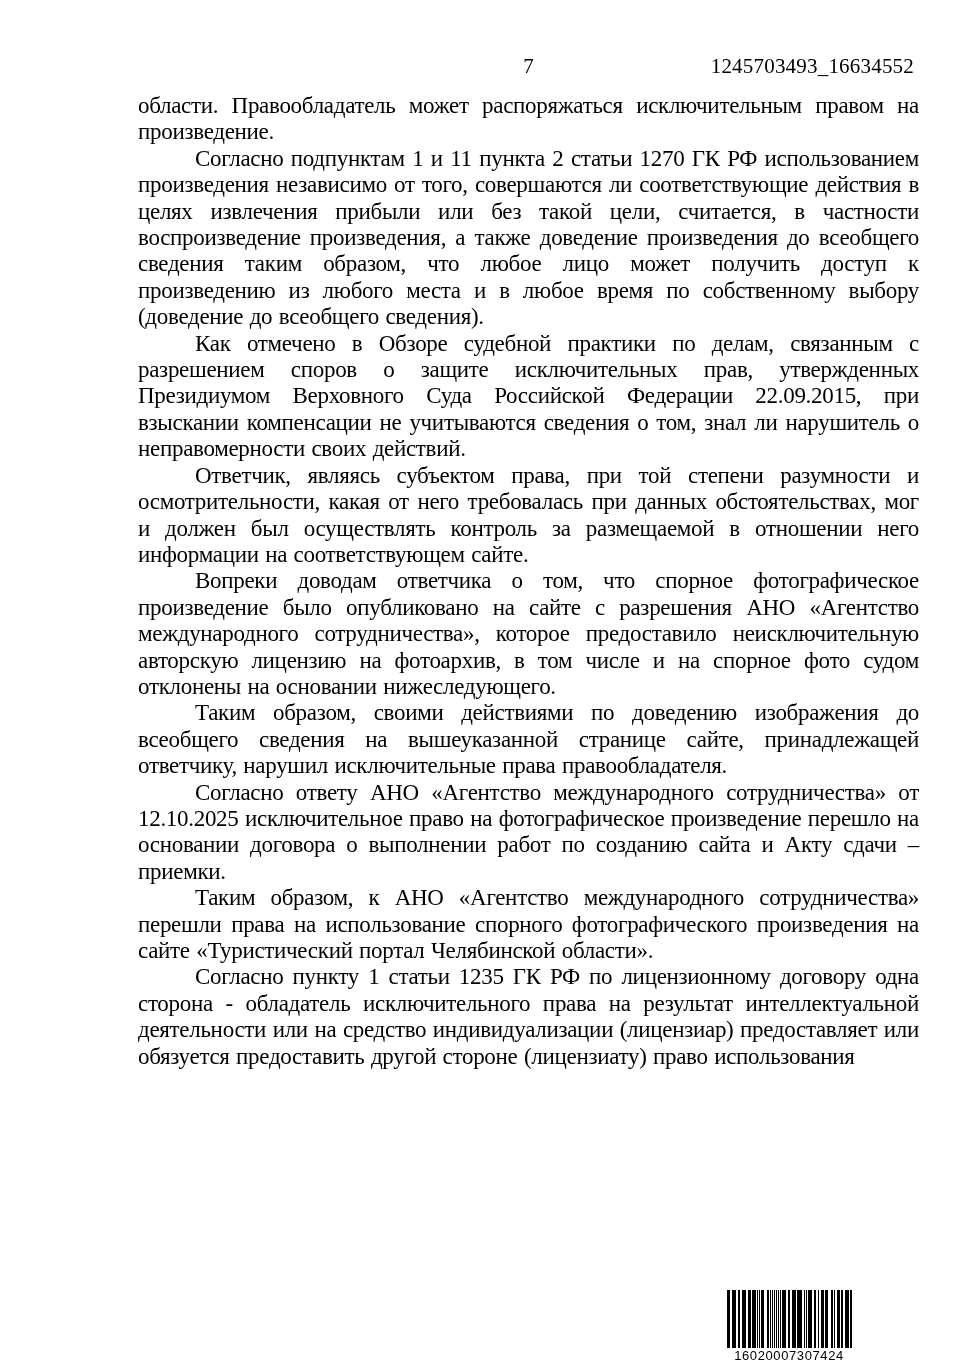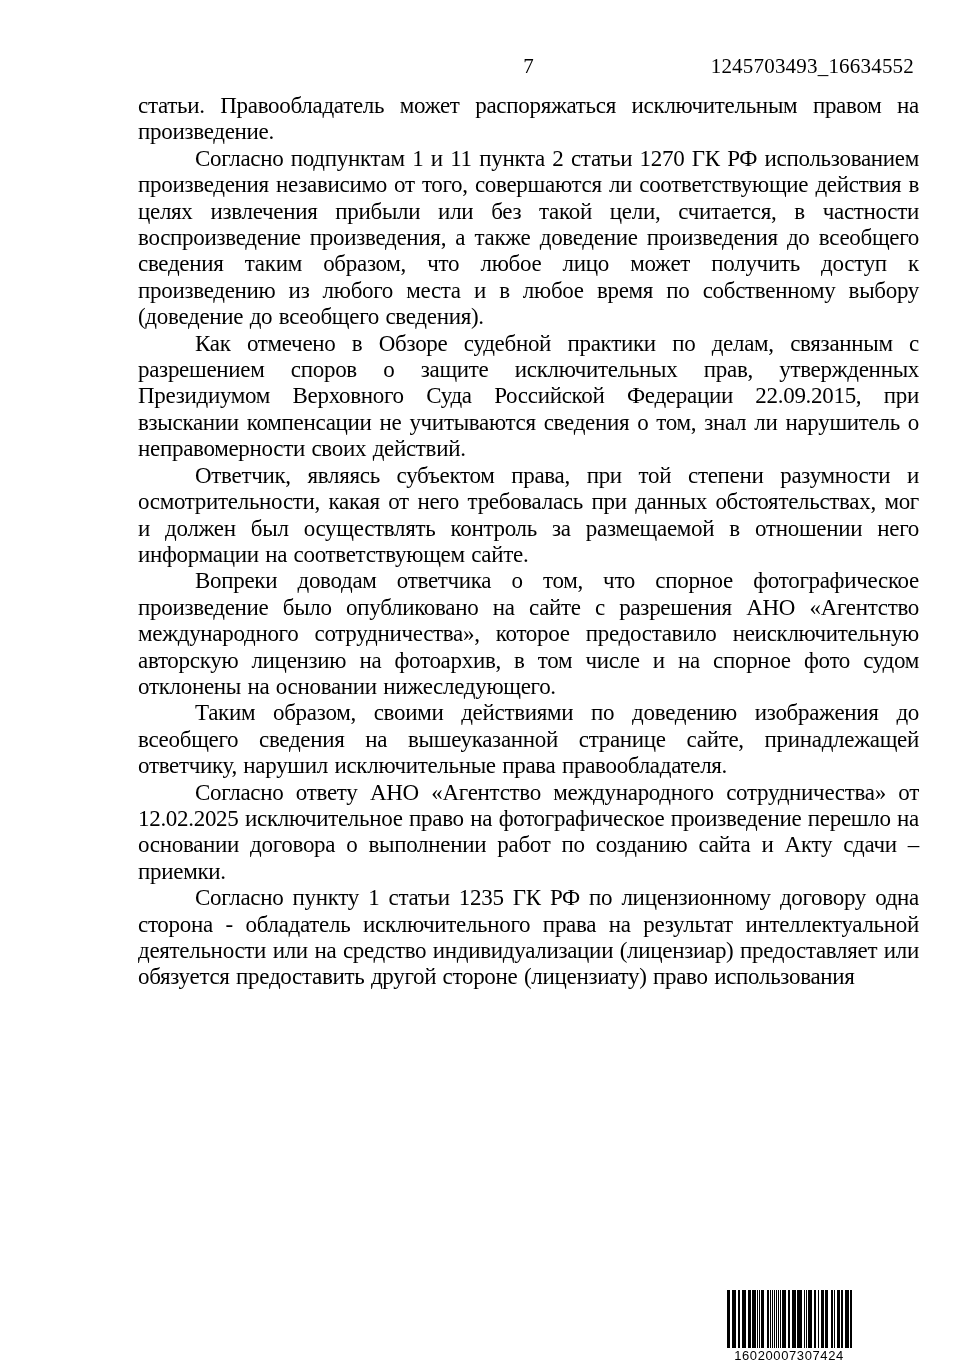--- a/index.html
+++ b/index.html
@@ -77,27 +77,28 @@
 <body>
 
 <div class="sheet">
 
   <div class="doc-header">
     <div class="page-number">7</div>
     <div class="doc-id">1245703493_16634552</div>
   </div>
 
   <div class="doc-body">
-    <p class="continuation">статьи. Правообладатель может распоряжаться исключительным правом на произведение.</p>
+    <p class="continuation">области. Правообладатель может распоряжаться исключительным правом на произведение.</p>
     <p>Согласно подпунктам 1 и 11 пункта 2 статьи 1270 ГК РФ использованием произведения независимо от того, совершаются ли соответствующие действия в целях извлечения прибыли или без такой цели, считается, в частности воспроизведение произведения, а также доведение произведения до всеобщего сведения таким образом, что любое лицо может получить доступ к произведению из любого места и в любое время по собственному выбору (доведение до всеобщего сведения).</p>
     <p>Как отмечено в Обзоре судебной практики по делам, связанным с разрешением споров о защите исключительных прав, утвержденных Президиумом Верховного Суда Российской Федерации 22.09.2015, при взыскании компенсации не учитываются сведения о том, знал ли нарушитель о неправомерности своих действий.</p>
     <p>Ответчик, являясь субъектом права, при той степени разумности и осмотрительности, какая от него требовалась при данных обстоятельствах, мог и должен был осуществлять контроль за размещаемой в отношении него информации на соответствующем сайте.</p>
     <p>Вопреки доводам ответчика о том, что спорное фотографическое произведение было опубликовано на сайте с разрешения АНО «Агентство международного сотрудничества», которое предоставило неисключительную авторскую лицензию на фотоархив, в том числе и на спорное фото судом отклонены на основании нижеследующего.</p>
     <p>Таким образом, своими действиями по доведению изображения до всеобщего сведения на вышеуказанной странице сайте, принадлежащей ответчику, нарушил исключительные права правообладателя.</p>
-    <p>Согласно ответу АНО «Агентство международного сотрудничества» от 12.02.2025  исключительное право на фотографическое произведение перешло на основании договора о выполнении работ по созданию сайта и Акту сдачи – приемки.</p>
+    <p>Согласно ответу АНО «Агентство международного сотрудничества» от 12.10.2025  исключительное право на фотографическое произведение перешло на основании договора о выполнении работ по созданию сайта и Акту сдачи – приемки.</p>
+    <p>Таким образом, к АНО «Агентство международного сотрудничества» перешли права на использование спорного фотографического произведения на сайте «Туристический портал Челябинской области».</p>
     <p>Согласно пункту 1 статьи 1235 ГК РФ по лицензионному договору одна сторона - обладатель исключительного права на результат интеллектуальной деятельности или на средство индивидуализации (лицензиар) предоставляет или обязуется предоставить другой стороне (лицензиату) право использования</p>
   </div>
 
   <div class="barcode">
     <div class="barcode-bars">
         <span style="width:3px"></span>
         <i style="width:2px"></i>
         <span style="width:4px"></span>
         <i style="width:2px"></i>
         <span style="width:2px"></span>

